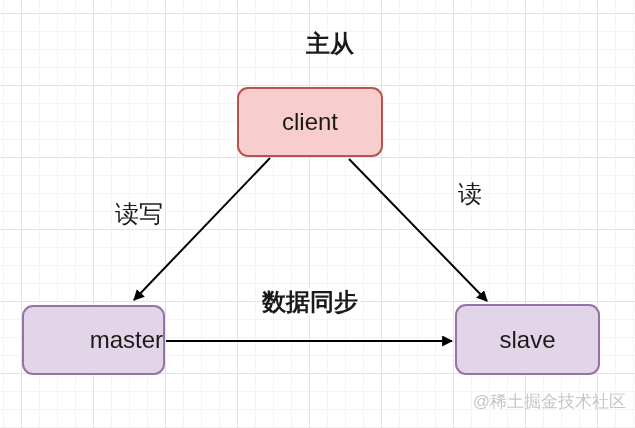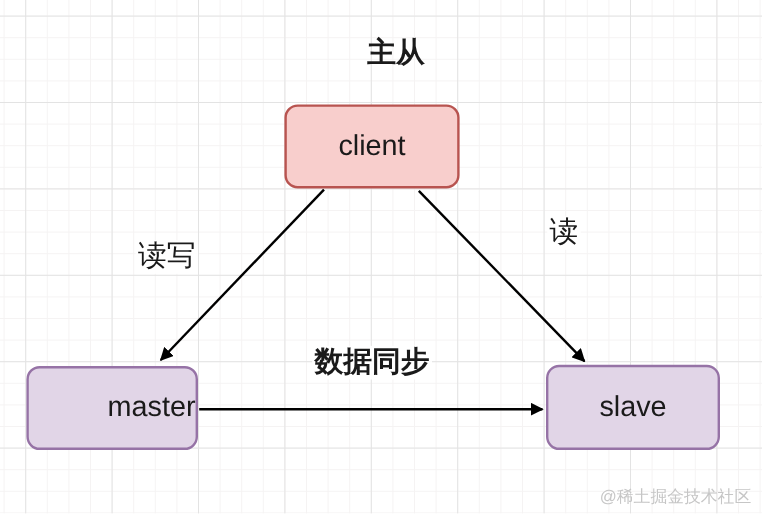--- a/index.html
+++ b/index.html
@@ -82,22 +82,22 @@
     padding: 0 2px;
     white-space: nowrap;
     line-height: 1.15;
   }
   .edge-label-read-write { left: 139px; top: 214px; }
   .edge-label-read       { left: 470px; top: 194px; }
   .edge-label-sync       { left: 310px; top: 302px; font-weight: bold; }
   .watermark {
     position: absolute;
     right: 9px;
-    bottom: 5px;
-    font-size: 14px;
+    bottom: 15px;
+    font-size: 17px;
     color: var(--watermark, #c6c6c6);
     white-space: nowrap;
   }
 </style>
 </head>
 <body>
 
 <div class="canvas">
 
   <div class="diagram-title">主从</div>

